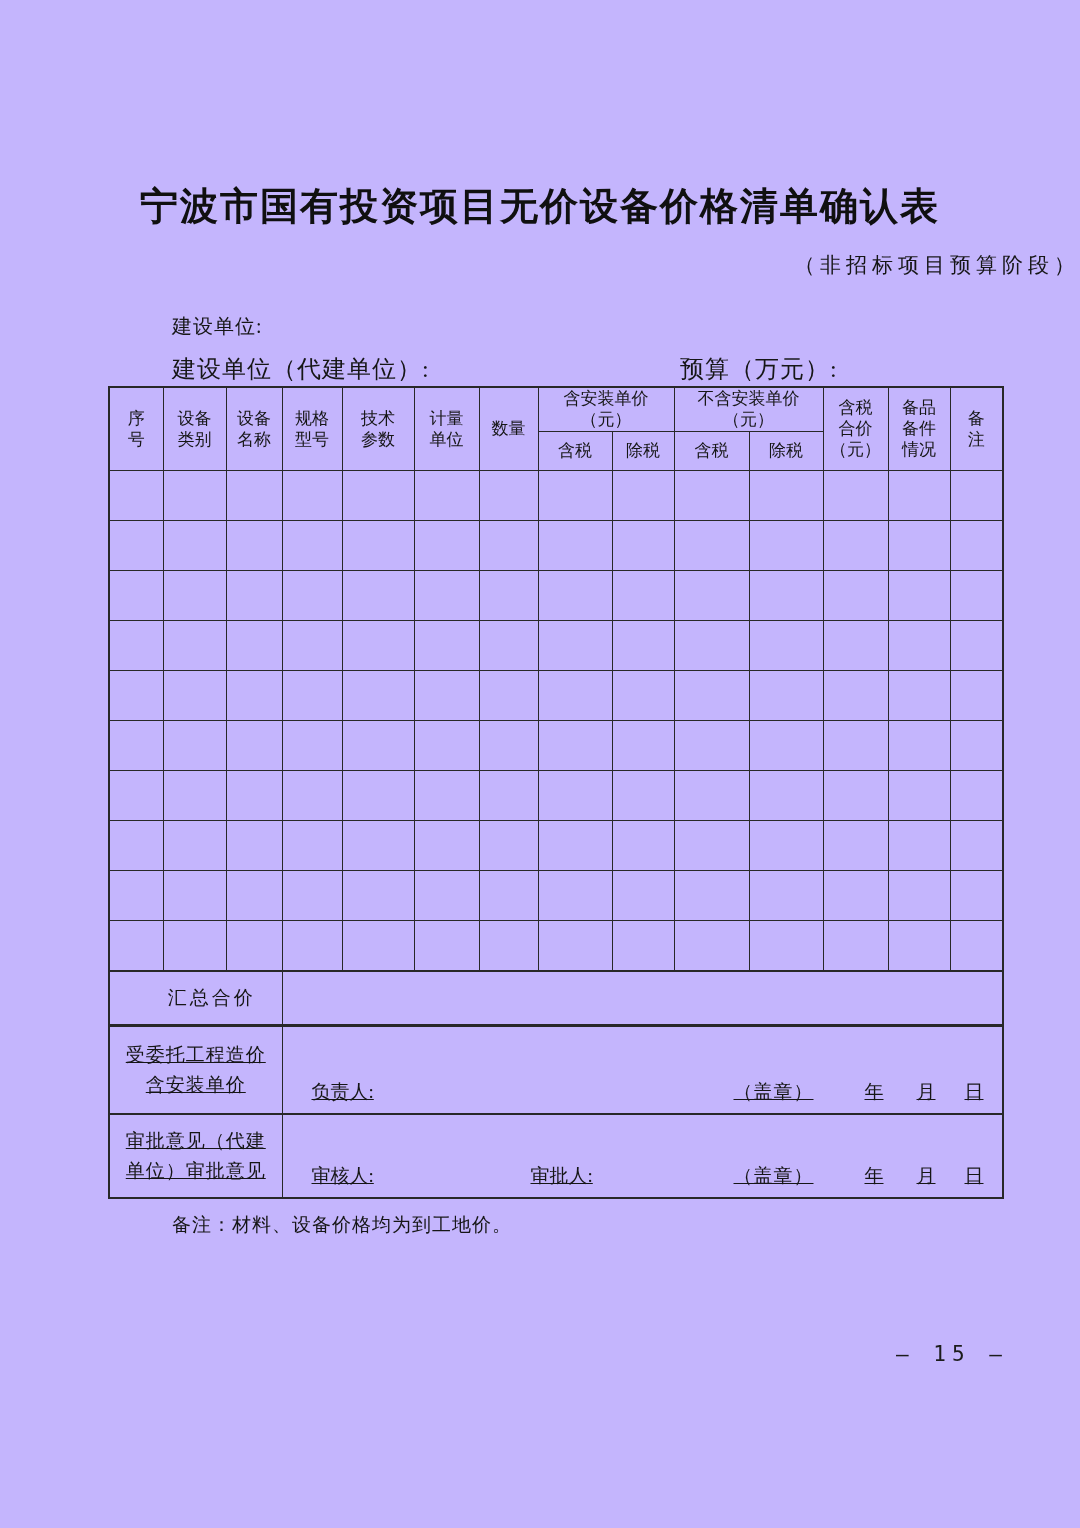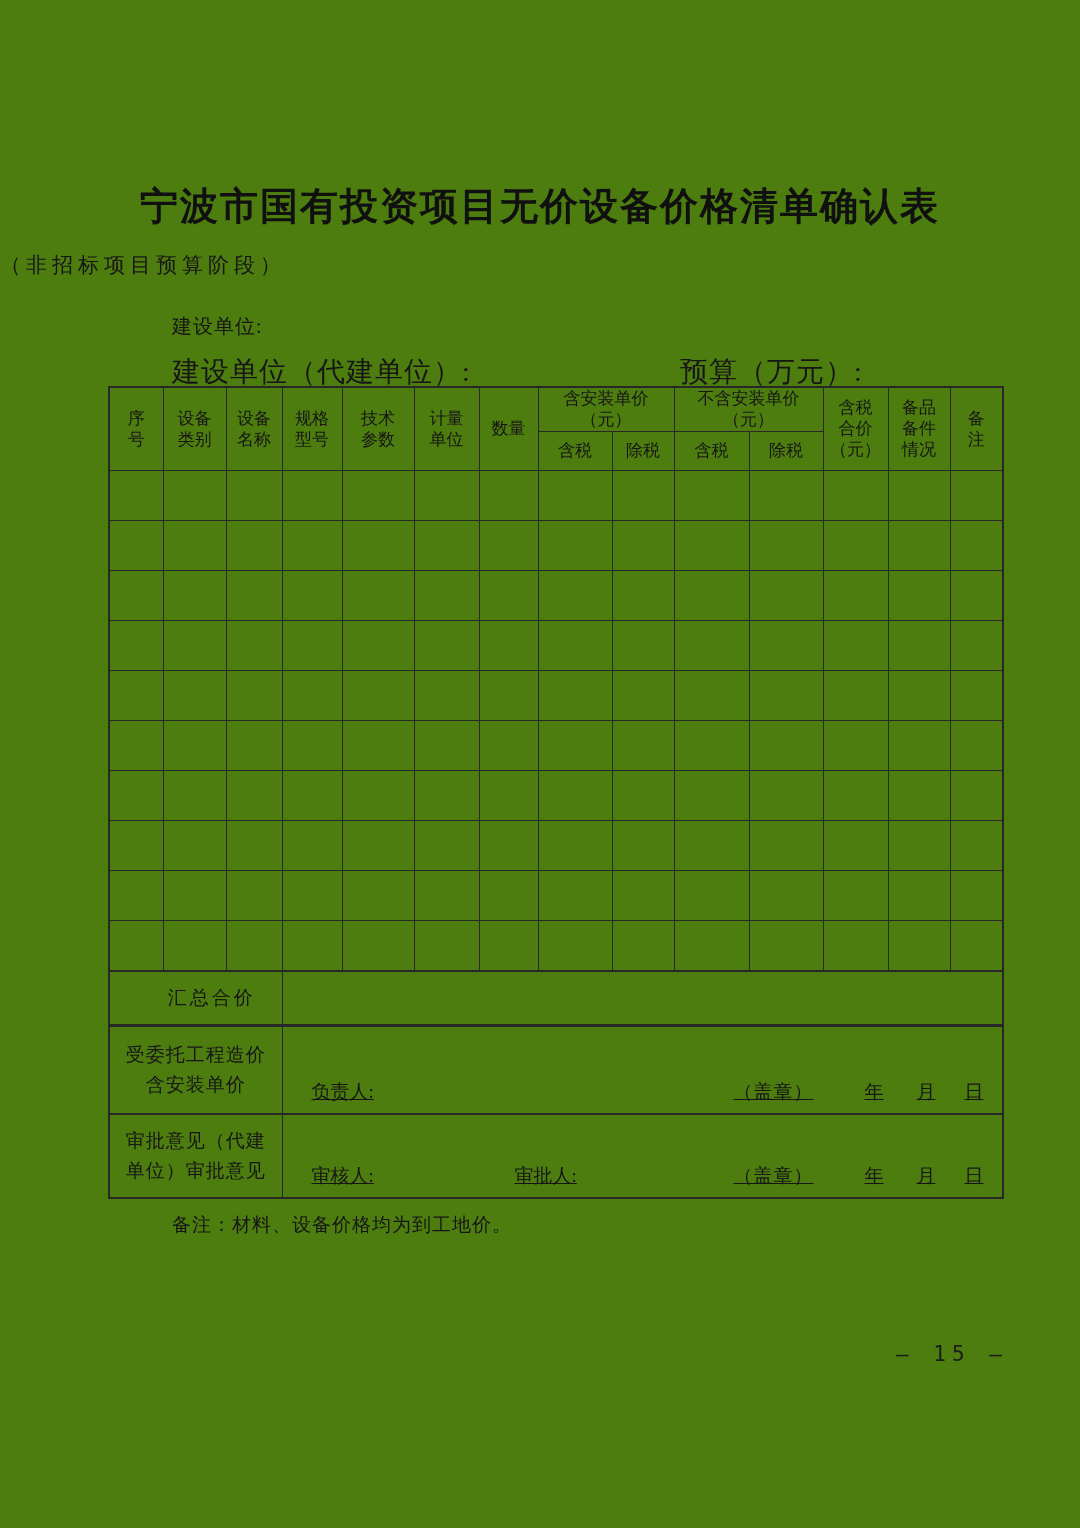--- a/index.html
+++ b/index.html
@@ -1,43 +1,43 @@
 <!DOCTYPE html>
 <html><head>
 <meta charset="utf-8">
 <style>
   html,body{margin:0;padding:0;background:#ffffff;}
-  .page{position:relative;width:1080px;height:1528px;background:#4d7c0f;overflow:hidden;
+  .page{position:relative;width:1080px;height:1528px;background:#c4b5fd;overflow:hidden;
         font-family:"Liberation Serif","DejaVu Serif",serif;color:#161616;}
   .title{position:absolute;top:181px;left:0;width:100%;text-align:center;
          font-size:38px;font-weight:bold;letter-spacing:2px;color:#101010;}
-  .subtitle{position:absolute;top:251px;left:0;width:100%;text-align:left;
+  .subtitle{position:absolute;top:251px;left:0;width:100%;text-align:right;
             font-size:21px;letter-spacing:5px;}
   .meta-project{position:absolute;left:172px;top:313px;font-size:20px;letter-spacing:1px;}
-  .meta-line{position:absolute;left:172px;top:353px;width:840px;font-size:28px;letter-spacing:1px;}
+  .meta-line{position:absolute;left:172px;top:353px;width:840px;font-size:24px;letter-spacing:1px;}
   .meta-budget{position:absolute;left:508px;top:0;}
   table.main{position:absolute;left:108px;top:386px;width:894px;table-layout:fixed;
              border-collapse:collapse;border:2.5px solid #282828;}
   th,td{border:1.5px solid #282828;padding:0;text-align:center;vertical-align:middle;
         font-weight:normal;font-size:17px;line-height:1.25;color:#161616;}
   th{white-space:pre-line;}
   thead tr.h1 th{height:42px;}
   thead tr.h2 th{height:38px;}
   tbody td{height:49px;}
   tr.summary-row td{height:52px;border-top-width:2px;border-bottom-width:3px;}
   .summary-label{font-size:19px;letter-spacing:3px;padding-left:32px;}
   tr.sign-row td{border-bottom-width:2.5px;}
   tr.sign-a td{height:86px;}
   tr.sign-b td{height:82px;}
   td.sign-label{font-size:19px;letter-spacing:1px;}
-  td.sign-label .ln{margin:6px 0;}
+  td.sign-label .ln{margin:6px 0;text-decoration:underline;}
   td.sign-content{position:relative;}
   td.sign-content span{position:absolute;bottom:9px;font-size:19px;white-space:nowrap;text-decoration:underline;}
   .pos-f1{left:29px;}
-  .pos-f2{left:232px;}
+  .pos-f2{left:248px;}
   .pos-seal{left:451px;letter-spacing:1px;}
   .pos-year{left:582px;}
   .pos-month{left:634px;}
   .pos-day{left:682px;}
   .footnote{position:absolute;left:172px;top:1212px;font-size:19px;letter-spacing:1px;}
   .page-number{position:absolute;left:896px;top:1342px;font-size:21px;letter-spacing:6px;
                font-family:"DejaVu Sans Mono","Liberation Mono",monospace;color:#1c1c1c;}
 </style>
 </head>
 <body>

